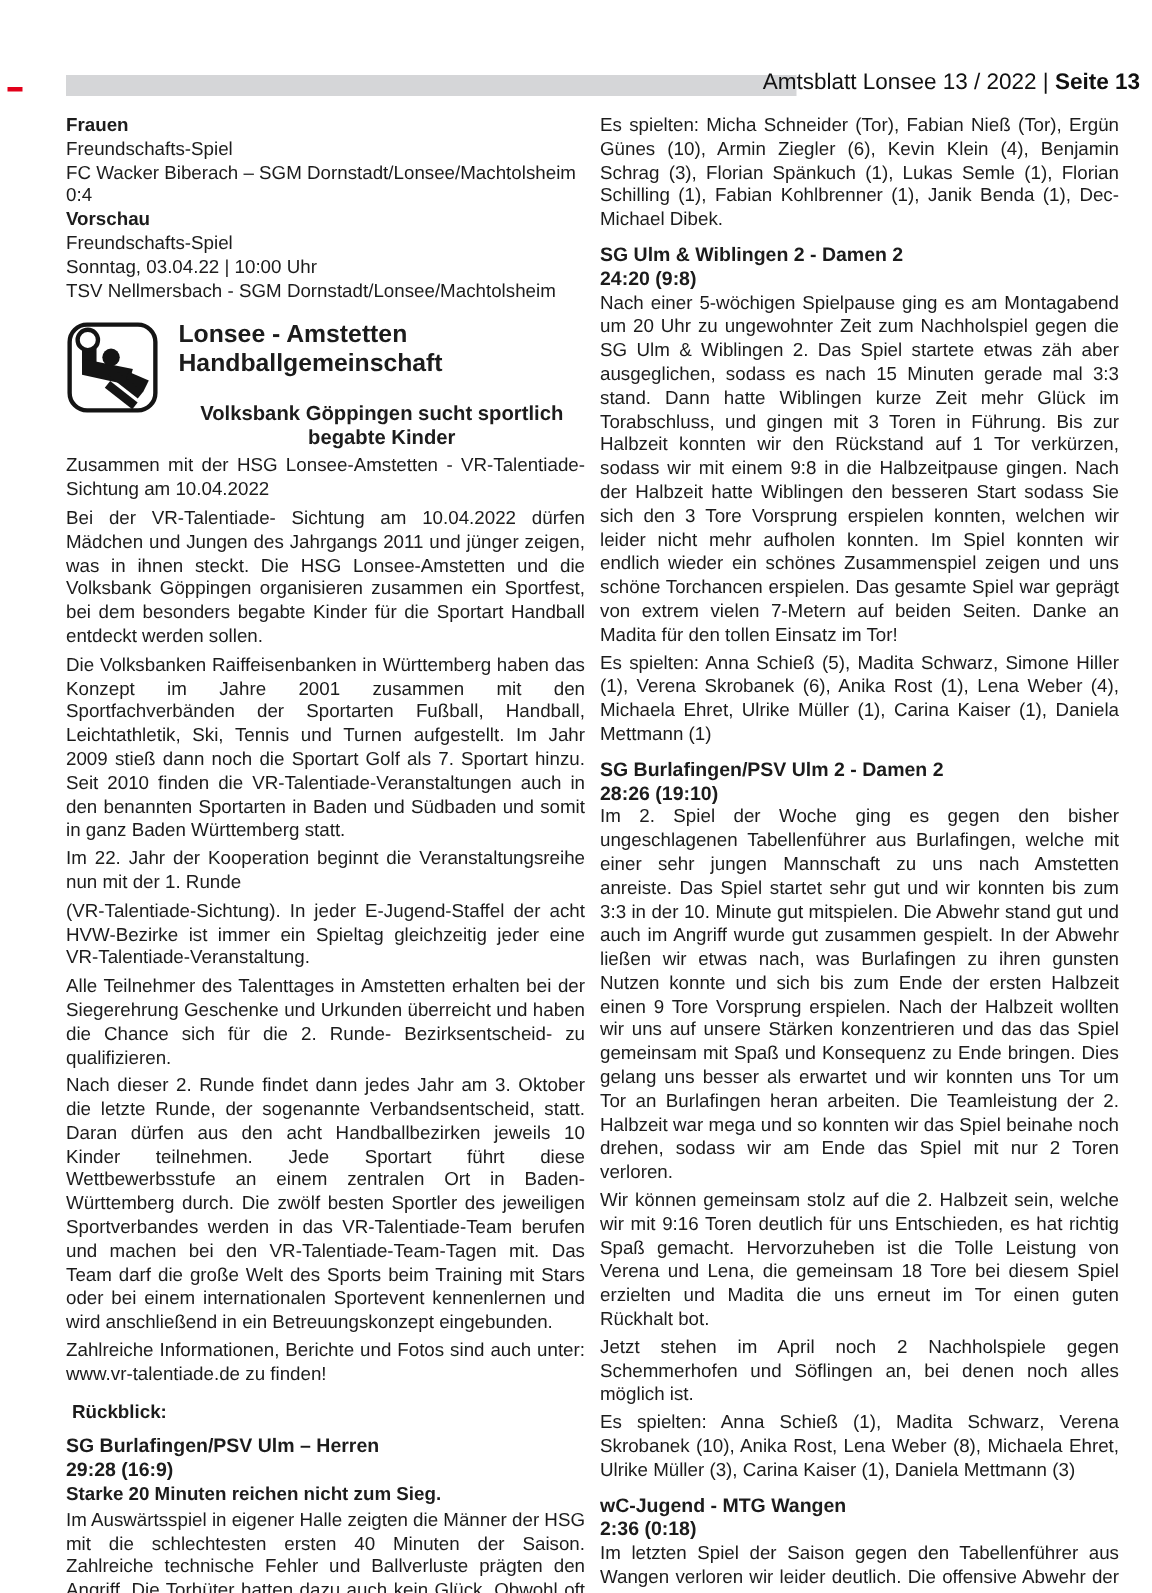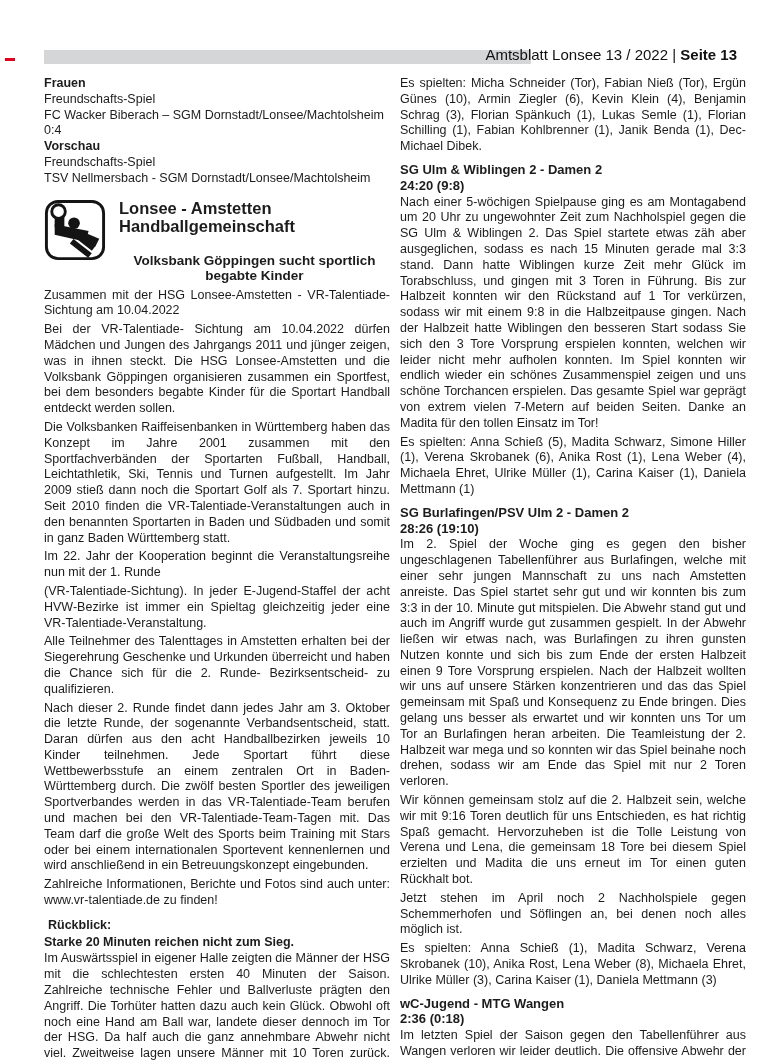--- a/index.html
+++ b/index.html
@@ -3,21 +3,21 @@
 <meta charset="utf-8">
 <style>
   html,body{margin:0;padding:0;background:#ffffff;}
   .page{
     position:relative;width:768px;height:1062px;background:#ffffff;
     font-family:"Liberation Sans",sans-serif;color:#1c1c1c;overflow:hidden;
   }
   .crop-mark{position:absolute;left:5px;top:58px;width:10px;height:3px;background:#e2001a;}
   .header-bar{position:absolute;left:44px;top:50px;width:487px;height:14px;background:#d5d6d8;}
   .masthead{
-    position:absolute;right:31px;top:45px;font-size:15px;line-height:20px;
+    position:absolute;right:8px;top:45px;font-size:15px;line-height:20px;
     white-space:nowrap;color:#111;
   }
   .masthead b{font-weight:bold;}
   .columns{position:absolute;left:44px;top:76px;width:702px;display:flex;gap:10px;}
   .col{width:346px;font-size:12.5px;line-height:15.8px;}
   .plainline{white-space:normal;}
   .b{font-weight:bold;}
   p.j{
     margin:0 0 3px 0;text-align:justify;hyphens:auto;-webkit-hyphens:auto;
   }
@@ -48,20 +48,21 @@
 
     <div class="col">
 
       <div class="result-block">
         <div class="b">Frauen</div>
         <div class="plainline">Freundschafts-Spiel</div>
         <div class="plainline">FC Wacker Biberach – SGM Dornstadt/Lonsee/Machtolsheim</div>
         <div class="plainline">0:4</div>
         <div class="b">Vorschau</div>
         <div class="plainline">Freundschafts-Spiel</div>
+        <div class="plainline">Sonntag, 03.04.22 | 10:00 Uhr</div>
         <div class="plainline">TSV Nellmersbach - SGM Dornstadt/Lonsee/Machtolsheim</div>
       </div>
 
       <div class="club-block">
         <span class="club-logo">
           <svg viewBox="0 0 64 64" width="62" height="62" aria-hidden="true">
             <rect x="2.5" y="2.5" width="59" height="59" rx="12" fill="none" stroke="#141414" stroke-width="3"></rect>
             <rect x="11" y="9" width="10" height="20" fill="#141414"></rect>
             <polygon points="11,26 46,33 43,44 11,37" fill="#141414"></polygon>
             <circle cx="31" cy="25" r="6" fill="#141414"></circle>
@@ -82,20 +83,24 @@
       <p class="j">Bei der VR-Talentiade- Sichtung am 10.04.2022 dürfen Mädchen und Jungen des Jahrgangs 2011 und jünger zeigen, was in ihnen steckt. Die HSG Lonsee-Amstetten und die Volksbank Göppingen organisieren zusammen ein Sportfest, bei dem besonders begabte Kinder für die Sportart Handball entdeckt werden sollen.</p>
       <p class="j">Die Volksbanken Raiffeisenbanken in Württemberg haben das Konzept im Jahre 2001 zusammen mit den Sportfachverbänden der Sportarten Fußball, Handball, Leichtathletik, Ski, Tennis und Turnen aufgestellt. Im Jahr 2009 stieß dann noch die Sportart Golf als 7. Sportart hinzu. Seit 2010 finden die VR-Talentiade-Veranstaltungen auch in den benannten Sportarten in Baden und Südbaden und somit in ganz Baden Württemberg statt.</p>
       <p class="j">Im 22. Jahr der Kooperation beginnt die Veranstaltungsreihe nun mit der 1. Runde</p>
       <p class="j">(VR-Talentiade-Sichtung). In jeder E-Jugend-Staffel der acht HVW-Bezirke ist immer ein Spieltag gleichzeitig jeder eine VR-Talentiade-Veranstaltung.</p>
       <p class="j">Alle Teilnehmer des Talenttages in Amstetten erhalten bei der Siegerehrung Geschenke und Urkunden überreicht und haben die Chance sich für die 2. Runde- Bezirksentscheid- zu qualifizieren.</p>
       <p class="j">Nach dieser 2. Runde findet dann jedes Jahr am 3. Oktober die letzte Runde, der sogenannte Verbandsentscheid, statt. Daran dürfen aus den acht Handballbezirken jeweils 10 Kinder teilnehmen. Jede Sportart führt diese Wettbewerbsstufe an einem zentralen Ort in Baden-Württemberg durch. Die zwölf besten Sportler des jeweiligen Sportverbandes werden in das VR-Talentiade-Team berufen und machen bei den VR-Talentiade-Team-Tagen mit. Das Team darf die große Welt des Sports beim Training mit Stars oder bei einem internationalen Sportevent kennenlernen und wird anschließend in ein Betreuungskonzept eingebunden.</p>
       <p class="j">Zahlreiche Informationen, Berichte und Fotos sind auch unter: www.vr-talentiade.de zu finden!</p>
 
       <div class="rueckblick">Rückblick:</div>
 
+      <div class="match-head">
+        <span>SG Burlafingen/PSV Ulm – Herren</span>
+        <span>29:28 (16:9)</span>
+      </div>
       <div class="match-sub">Starke 20 Minuten reichen nicht zum Sieg.</div>
       <p class="j">Im Auswärtsspiel in eigener Halle zeigten die Männer der HSG mit die schlechtesten ersten 40 Minuten der Saison. Zahlreiche technische Fehler und Ballverluste prägten den Angriff. Die Torhüter hatten dazu auch kein Glück. Obwohl oft noch eine Hand am Ball war, landete dieser dennoch im Tor der HSG. Da half auch die ganz annehmbare Abwehr nicht viel. Zweitweise lagen unsere Männer mit 10 Toren zurück. Erst in den letzten zwanzig Minuten drehte die HSG das Spiel. Auf einmal waren es Burlafingen, dass die Fehler machte und der Rückstand schmolz Tor für Tor. Am Ende fehlten nur ein paar Minuten und der Sieg wäre noch möglich gewesen. Für das letzte Spiel der Saison kann das Team wenigsten auf der starken Moral aufbauen. Diese wird auch nötig sein, gilt es doch gegen die vielleicht stärkste Mannschaft der Liga zu bestehen.</p>
 
     </div>
 
     <div class="col">
 
       <p class="j">Es spielten: Micha Schneider (Tor), Fabian Nieß (Tor), Ergün Günes (10), Armin Ziegler (6), Kevin Klein (4), Benjamin Schrag (3), Florian Spänkuch (1), Lukas Semle (1), Florian Schilling (1), Fabian Kohlbrenner (1), Janik Benda (1), Dec-Michael Dibek.</p>
 
       <div class="match-head">

